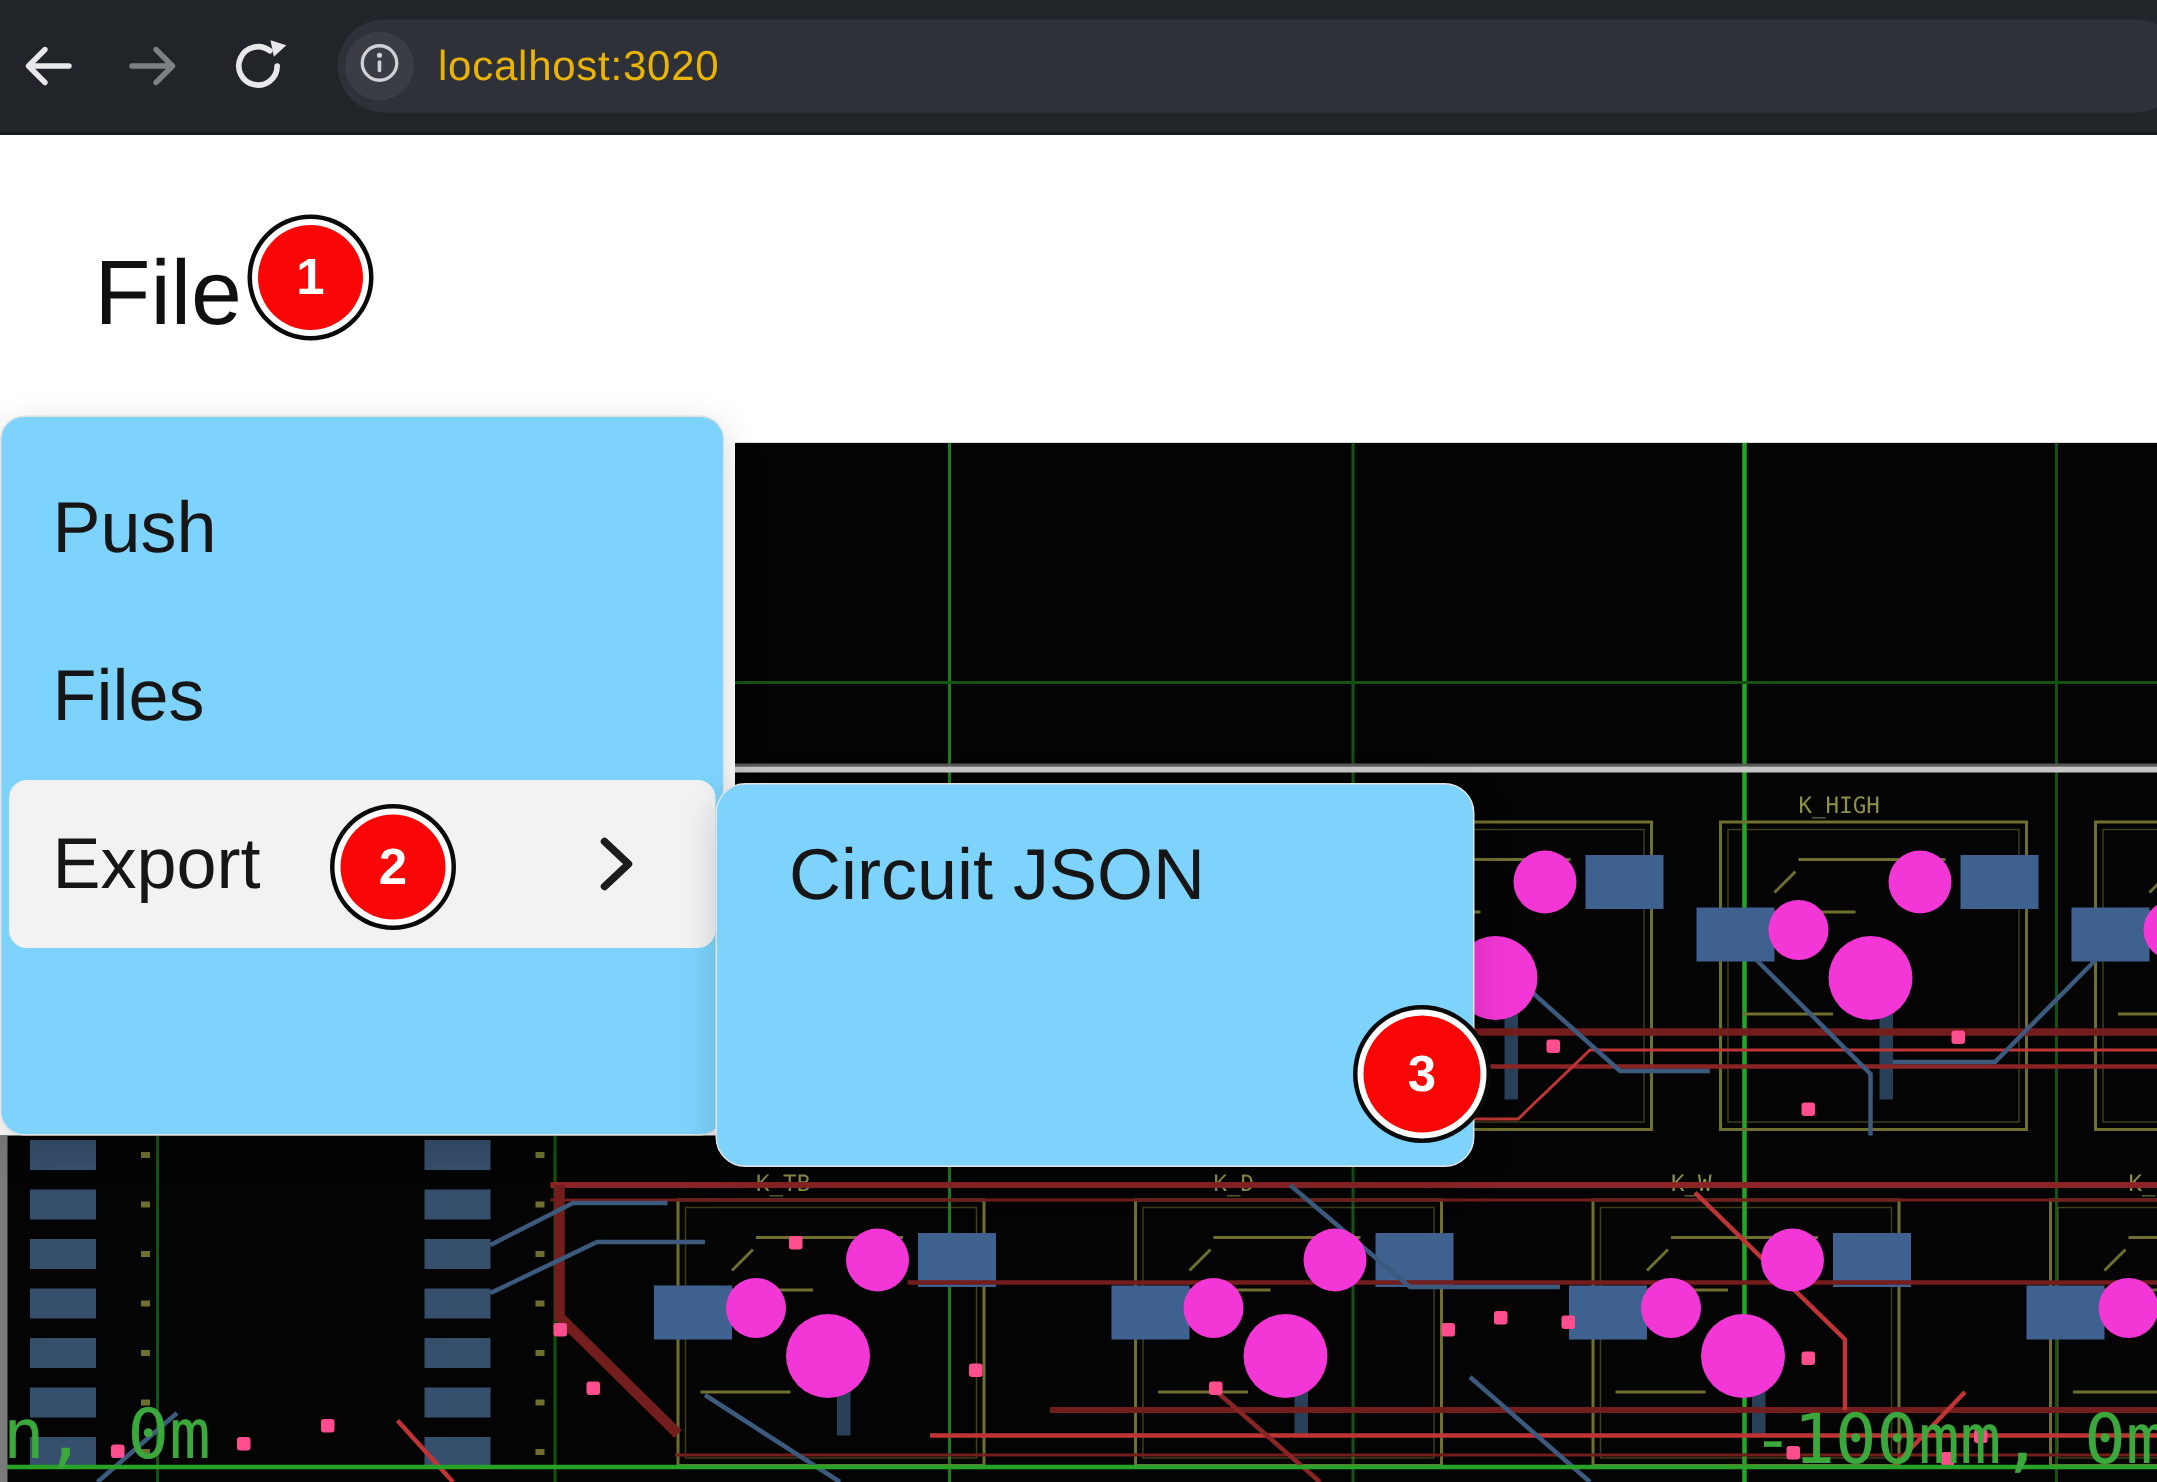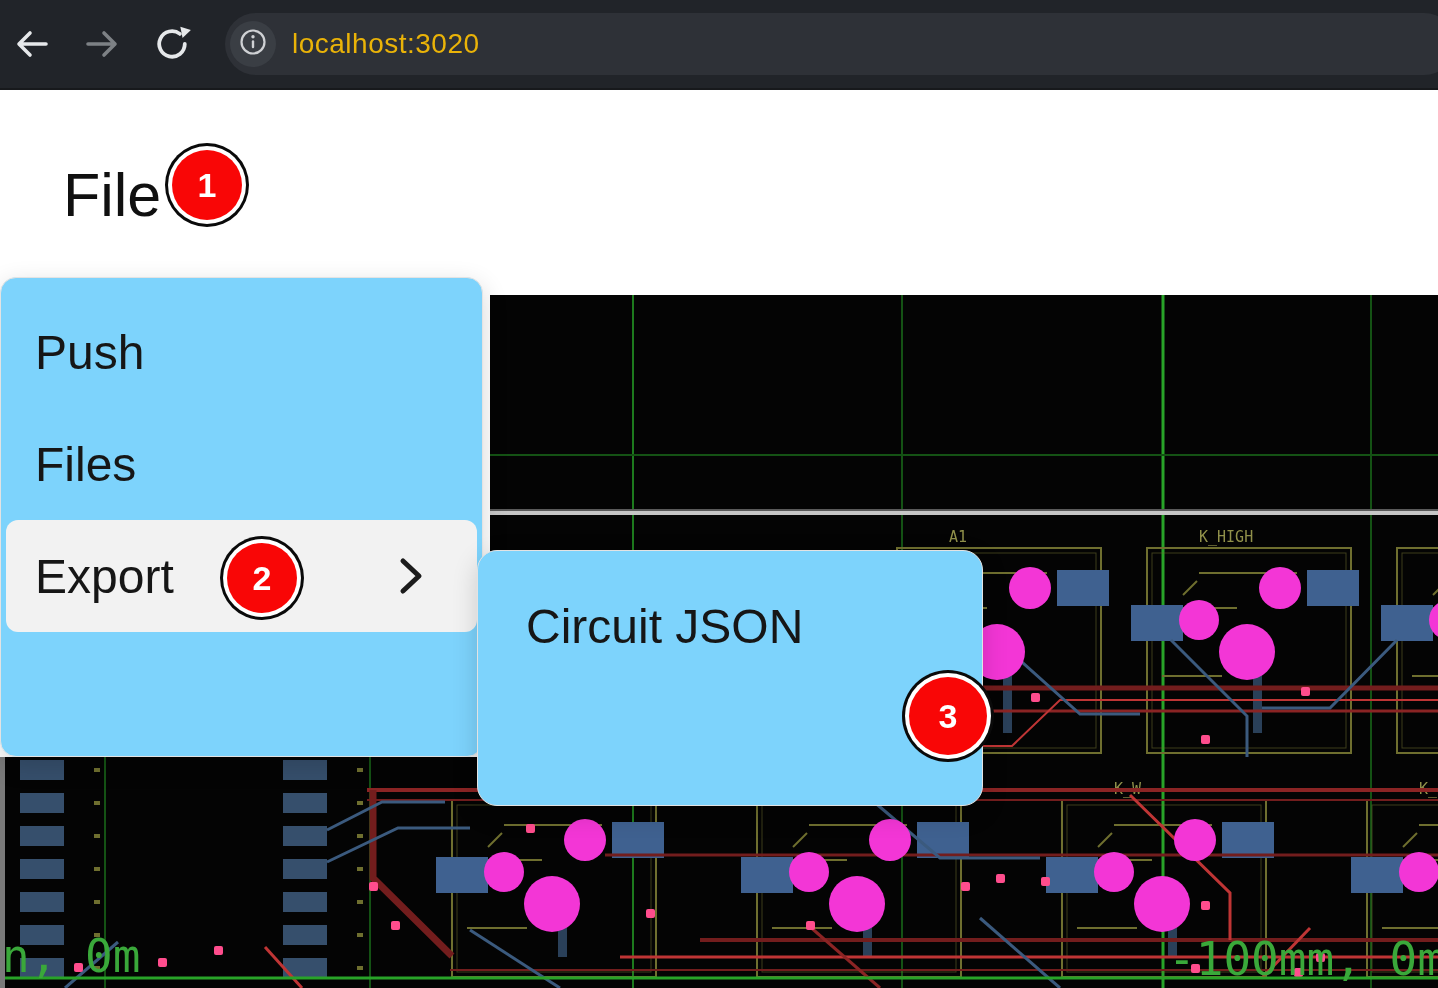--- a/index.html
+++ b/index.html
@@ -23,21 +23,21 @@
   
   .file-btn{position:absolute;left:63px;top:160px;font-size:61px;font-weight:500;color:#101010;z-index:2;}
 
   
   #pcb-svg{position:absolute;left:0;top:0;z-index:1;}
 
   
   .panel{position:absolute;background:#7dd3fc;border:1px solid #e3e3e3;box-sizing:border-box;
          box-shadow:0 8px 26px rgba(0,0,0,.16);}
   .menu{left:0;top:277px;width:483px;height:480px;border-radius:16px;padding-top:18px;z-index:3;}
-  .submenu{left:477px;top:522px;width:506px;height:256px;border-radius:20px;padding-top:19px;z-index:4;margin-top:28px;}
+  .submenu{left:477px;top:522px;width:506px;height:256px;border-radius:20px;padding-top:4px;z-index:4;}
   .menu-item{height:112px;display:flex;align-items:center;padding:0 58px 0 34px;
              font-size:48px;font-weight:500;color:#161616;cursor:default;}
   .menu-item.hl{background:#f2f2f2;border-radius:12px;margin:0 5px;padding-left:29px;padding-right:53px;}
   .chev{margin-left:auto;display:flex;align-items:center;}
   .submenu .menu-item{padding-left:48px;}
 
   
   .badge{position:absolute;border-radius:50%;display:flex;align-items:center;justify-content:center;
          color:#ffffff;font-size:34px;font-weight:700;z-index:6;
          box-shadow:0 0 0 4px #ffffff,0 0 0 7px #0a0a0a;}

